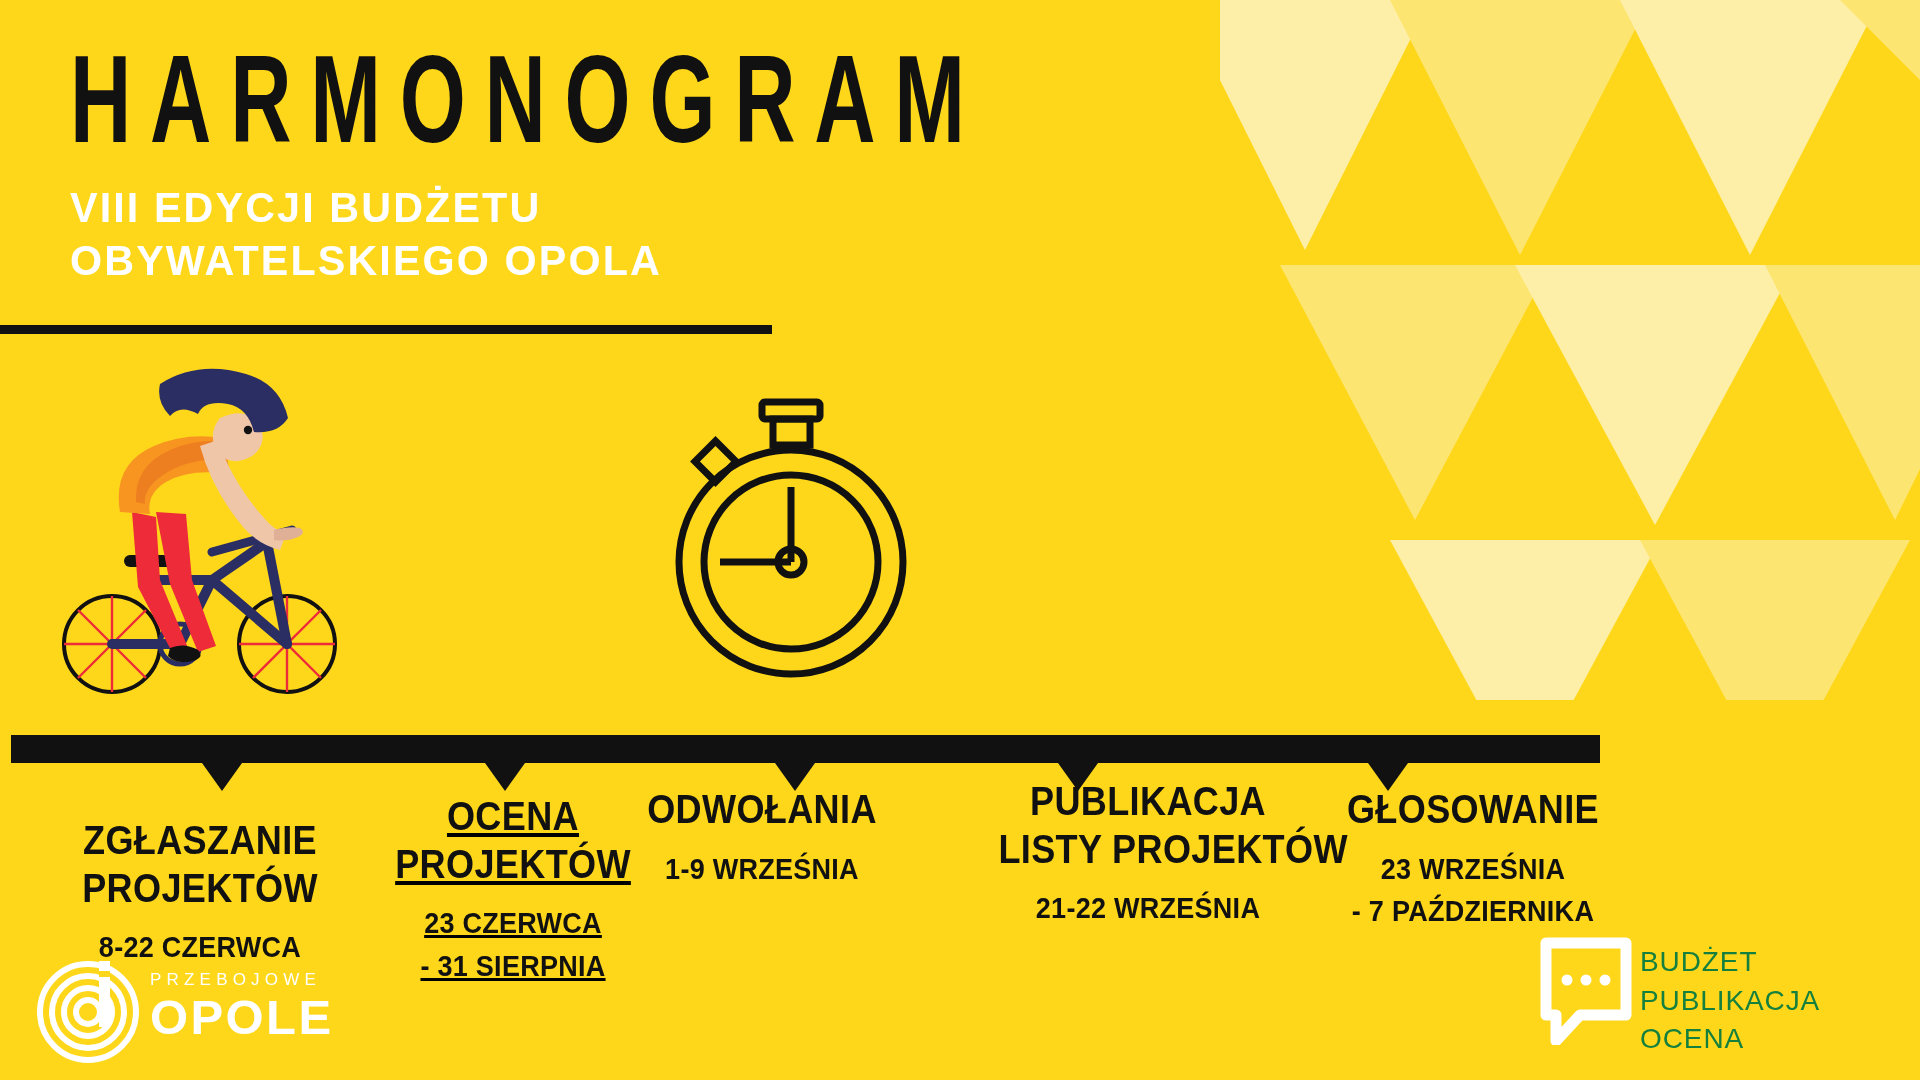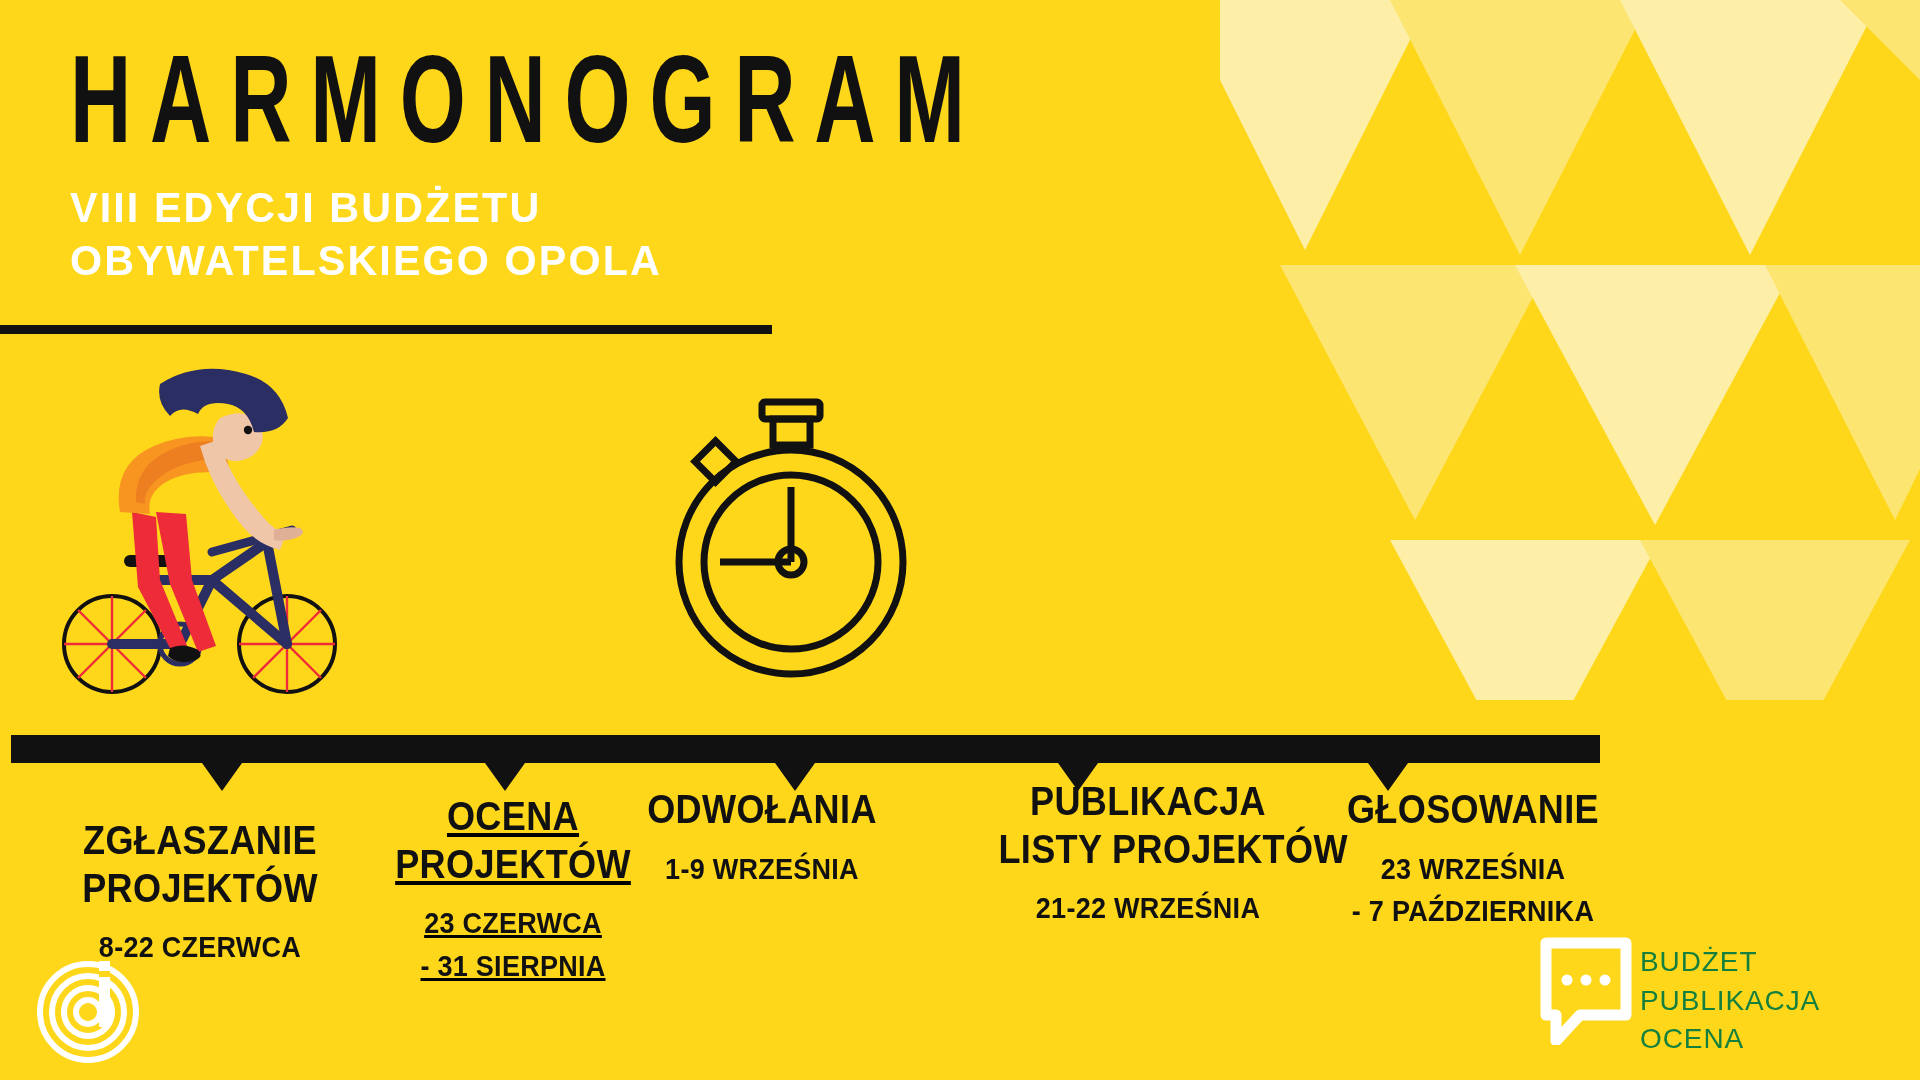--- a/index.html
+++ b/index.html
@@ -273,20 +273,24 @@
     <g fill="none" stroke="#FFFFFF" stroke-width="6">
       <circle cx="52" cy="53" r="48"></circle>
       <circle cx="52" cy="53" r="36"></circle>
       <circle cx="52" cy="53" r="24"></circle>
       <circle cx="52" cy="53" r="12"></circle>
     </g>
     <rect x="63" y="2" width="11" height="66" fill="#FFFFFF"></rect>
     <rect x="63" y="2" width="11" height="16" fill="#FFD71A"></rect>
     <rect x="63" y="2" width="11" height="10" fill="#FFFFFF"></rect>
   </svg>
+  <div class="wordmark">
+    <div class="lo-small">PRZEBOJOWE</div>
+    <div class="lo-big">OPOLE</div>
+  </div>
 </div>
 
 <div id="logo-bo">
   <svg class="bubble" viewBox="0 0 92 108">
     <path d="M6 6 H86 V78 H40 L16 104 V78 H6 Z" fill="none" stroke="#FFFFFF" stroke-width="11" stroke-linejoin="round"></path>
     <circle cx="27" cy="43" r="5.5" fill="#FFFFFF"></circle>
     <circle cx="46" cy="43" r="5.5" fill="#FFFFFF"></circle>
     <circle cx="65" cy="43" r="5.5" fill="#FFFFFF"></circle>
   </svg>
   <div class="bo-text">

